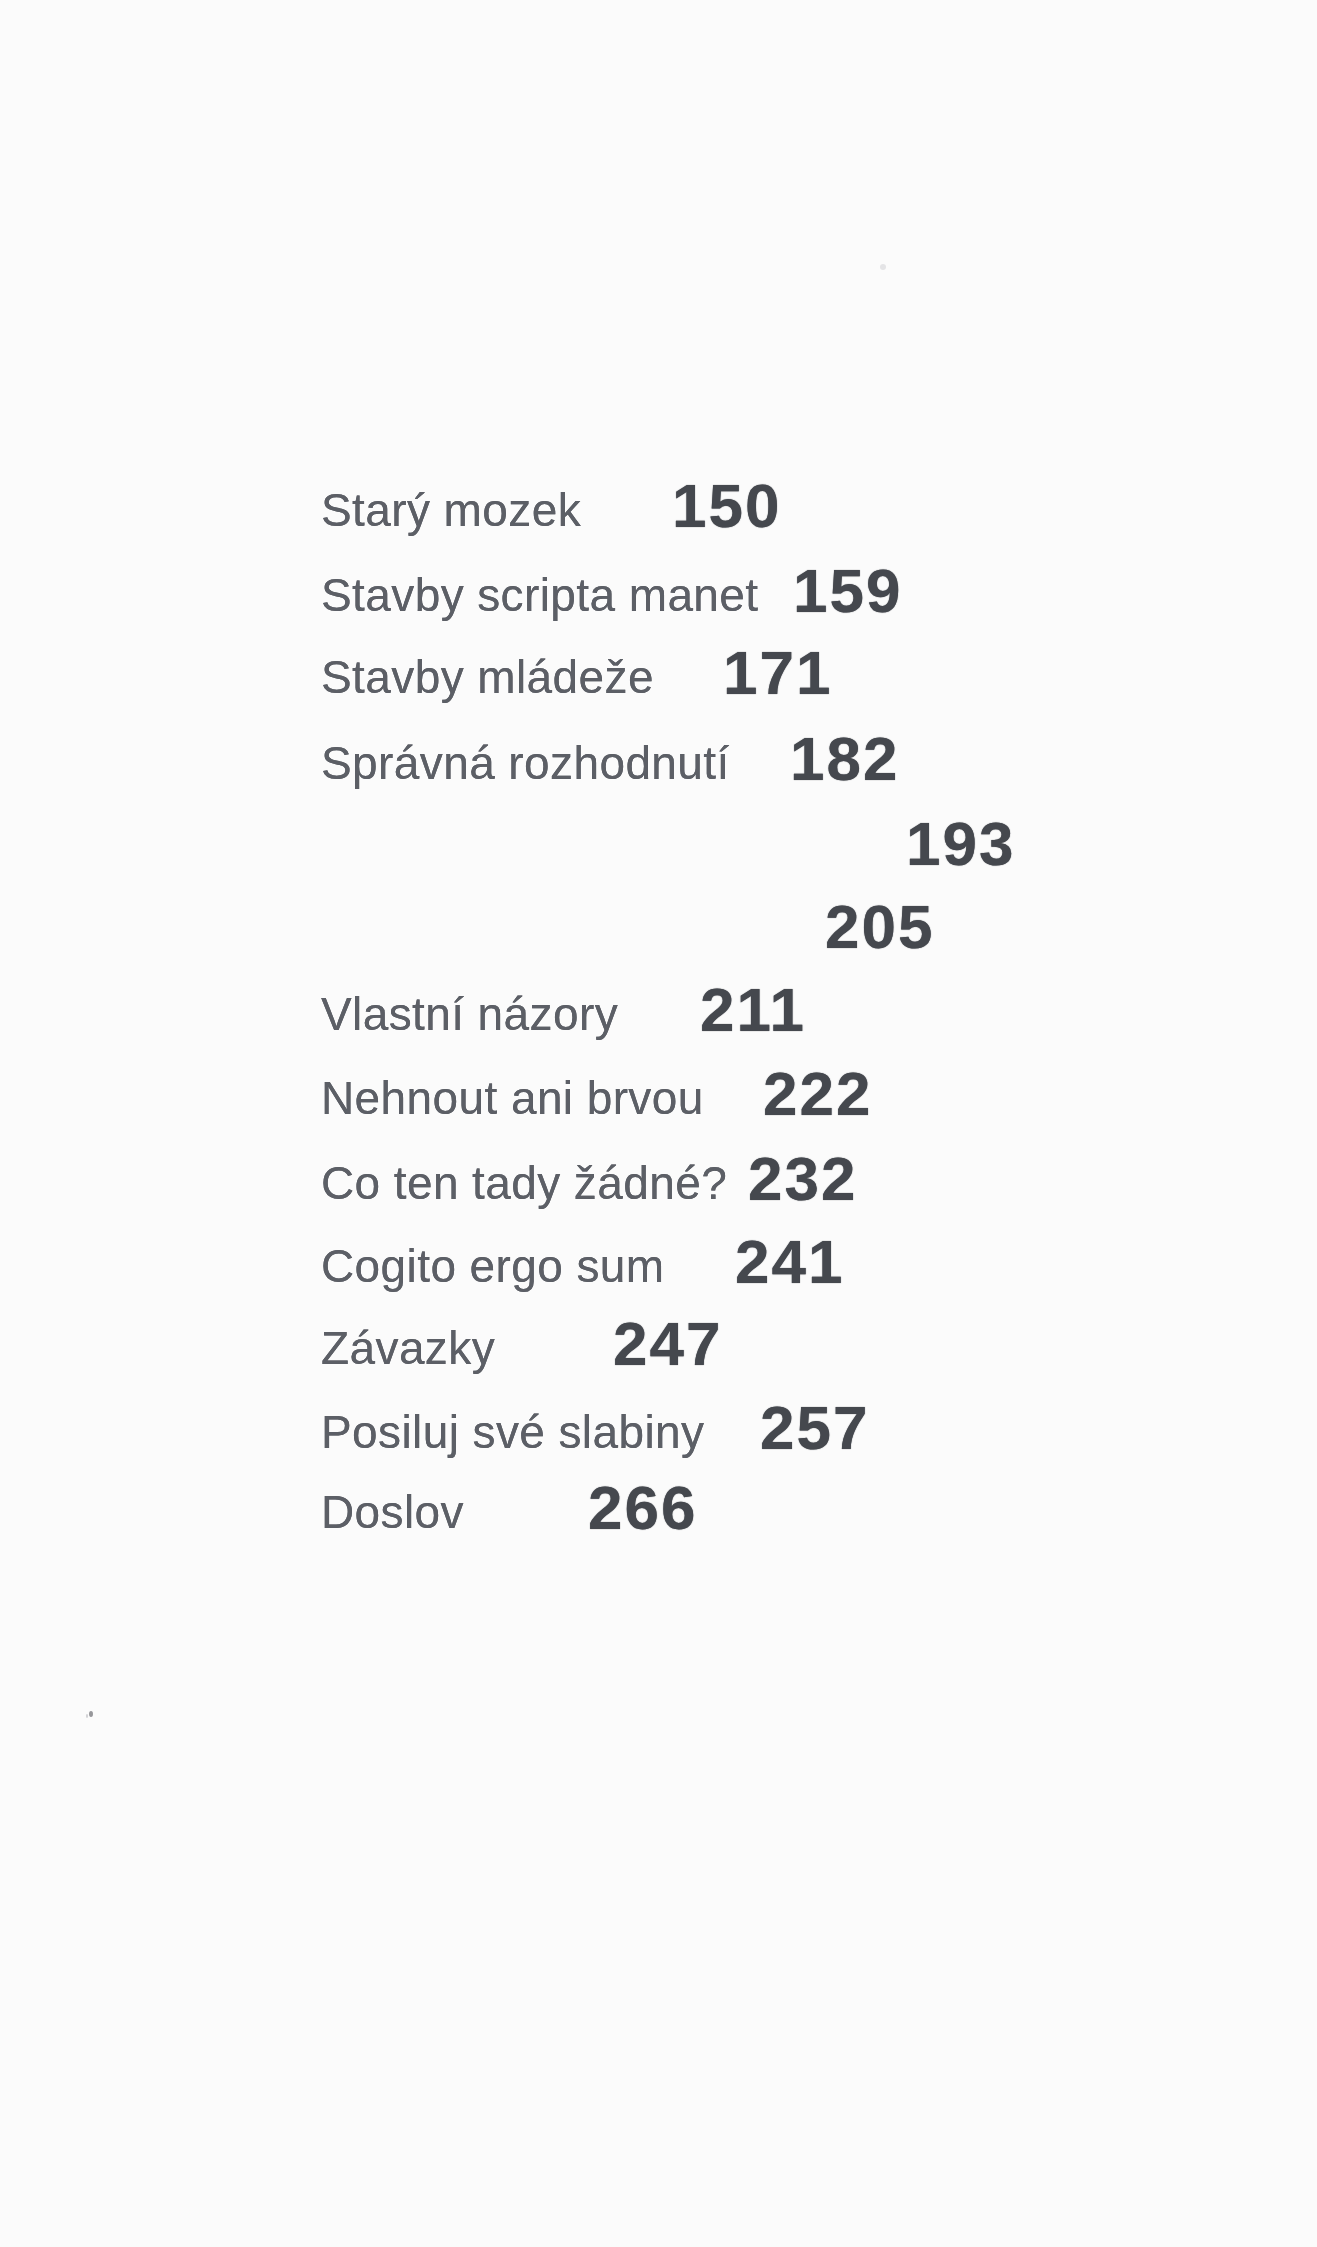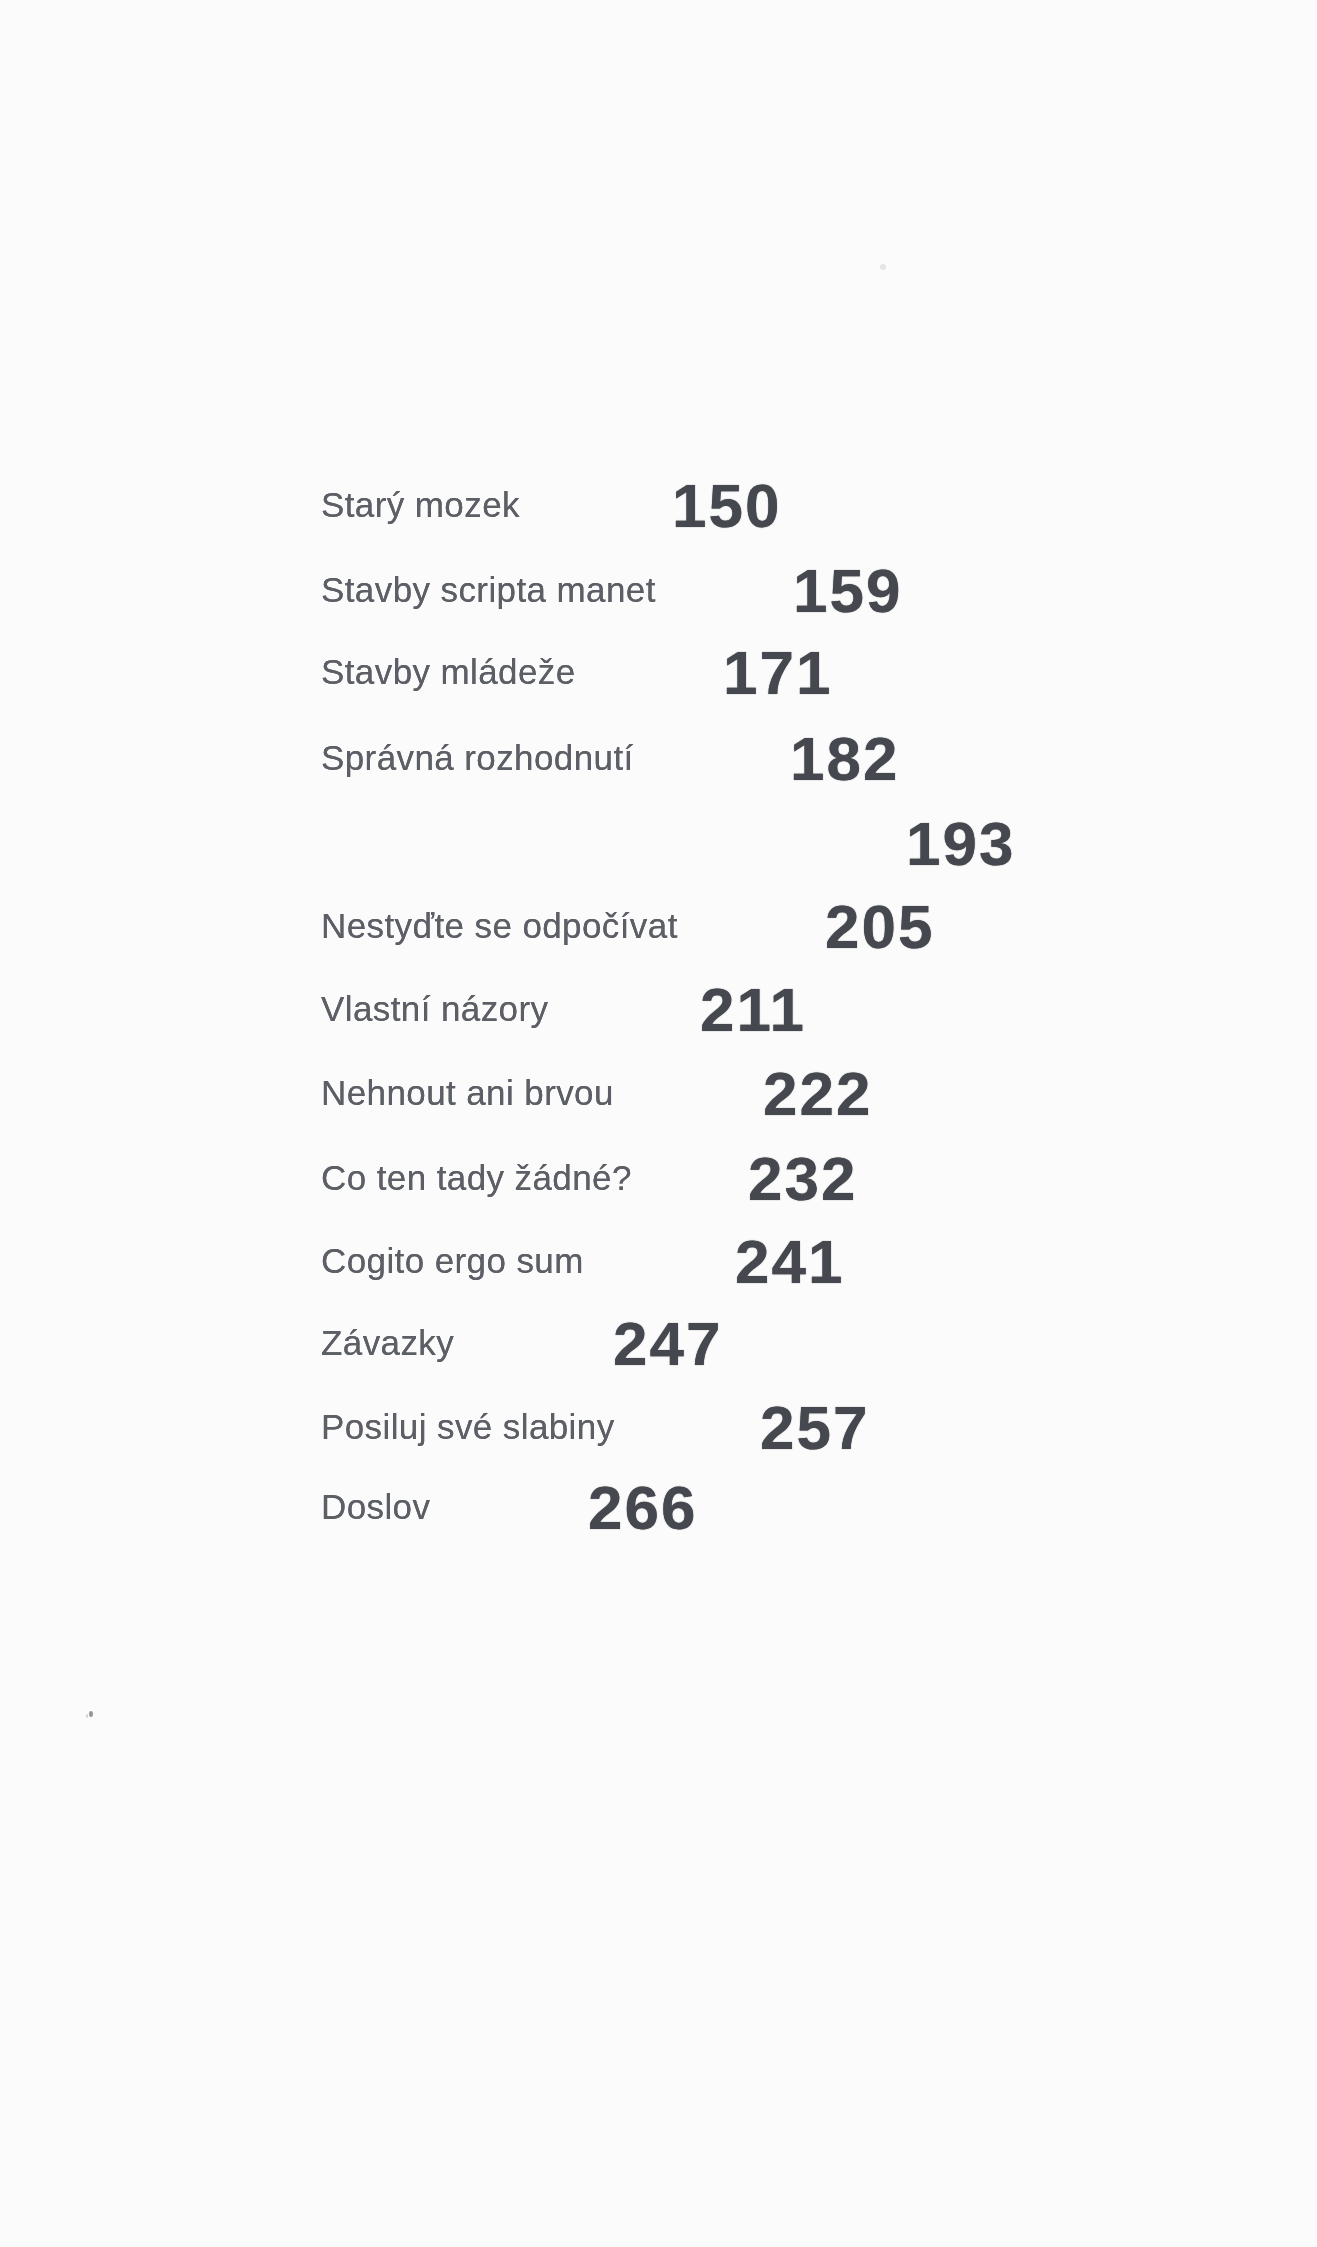--- a/index.html
+++ b/index.html
@@ -19,21 +19,21 @@
     inset: 0;
   }
   .toc {
     position: absolute;
     inset: 0;
     filter: blur(0.3px);
   }
   .toc-title {
     position: absolute;
     left: 321px;
-    font-size: 35px;
+    font-size: 46px;
     line-height: 1;
     color: var(--title-color, #5c5f66);
     letter-spacing: 0.4px;
     text-shadow: 0 0 0.6px currentColor;
     white-space: nowrap;
   }
   .toc-num {
     position: absolute;
     font-size: 62px;
     line-height: 1;
@@ -72,21 +72,20 @@
     <span class="toc-num" style="top:560px;left:793px">159</span>
 
     <span class="toc-title" style="top:654px">Stavby mládeže</span>
     <span class="toc-num" style="top:642px;left:723px">171</span>
 
     <span class="toc-title" style="top:740px">Správná rozhodnutí</span>
     <span class="toc-num" style="top:728px;left:790px">182</span>
 
     <span class="toc-num" style="top:813px;left:906px">193</span>
 
-    <span class="toc-title" style="top:908px">Nestyďte se odpočívat</span>
     <span class="toc-num" style="top:896px;left:825px">205</span>
 
     <span class="toc-title" style="top:991px">Vlastní názory</span>
     <span class="toc-num" style="top:979px;left:700px">211</span>
 
     <span class="toc-title" style="top:1075px">Nehnout ani brvou</span>
     <span class="toc-num" style="top:1063px;left:763px">222</span>
 
     <span class="toc-title" style="top:1160px">Co ten tady žádné?</span>
     <span class="toc-num" style="top:1148px;left:748px">232</span>

